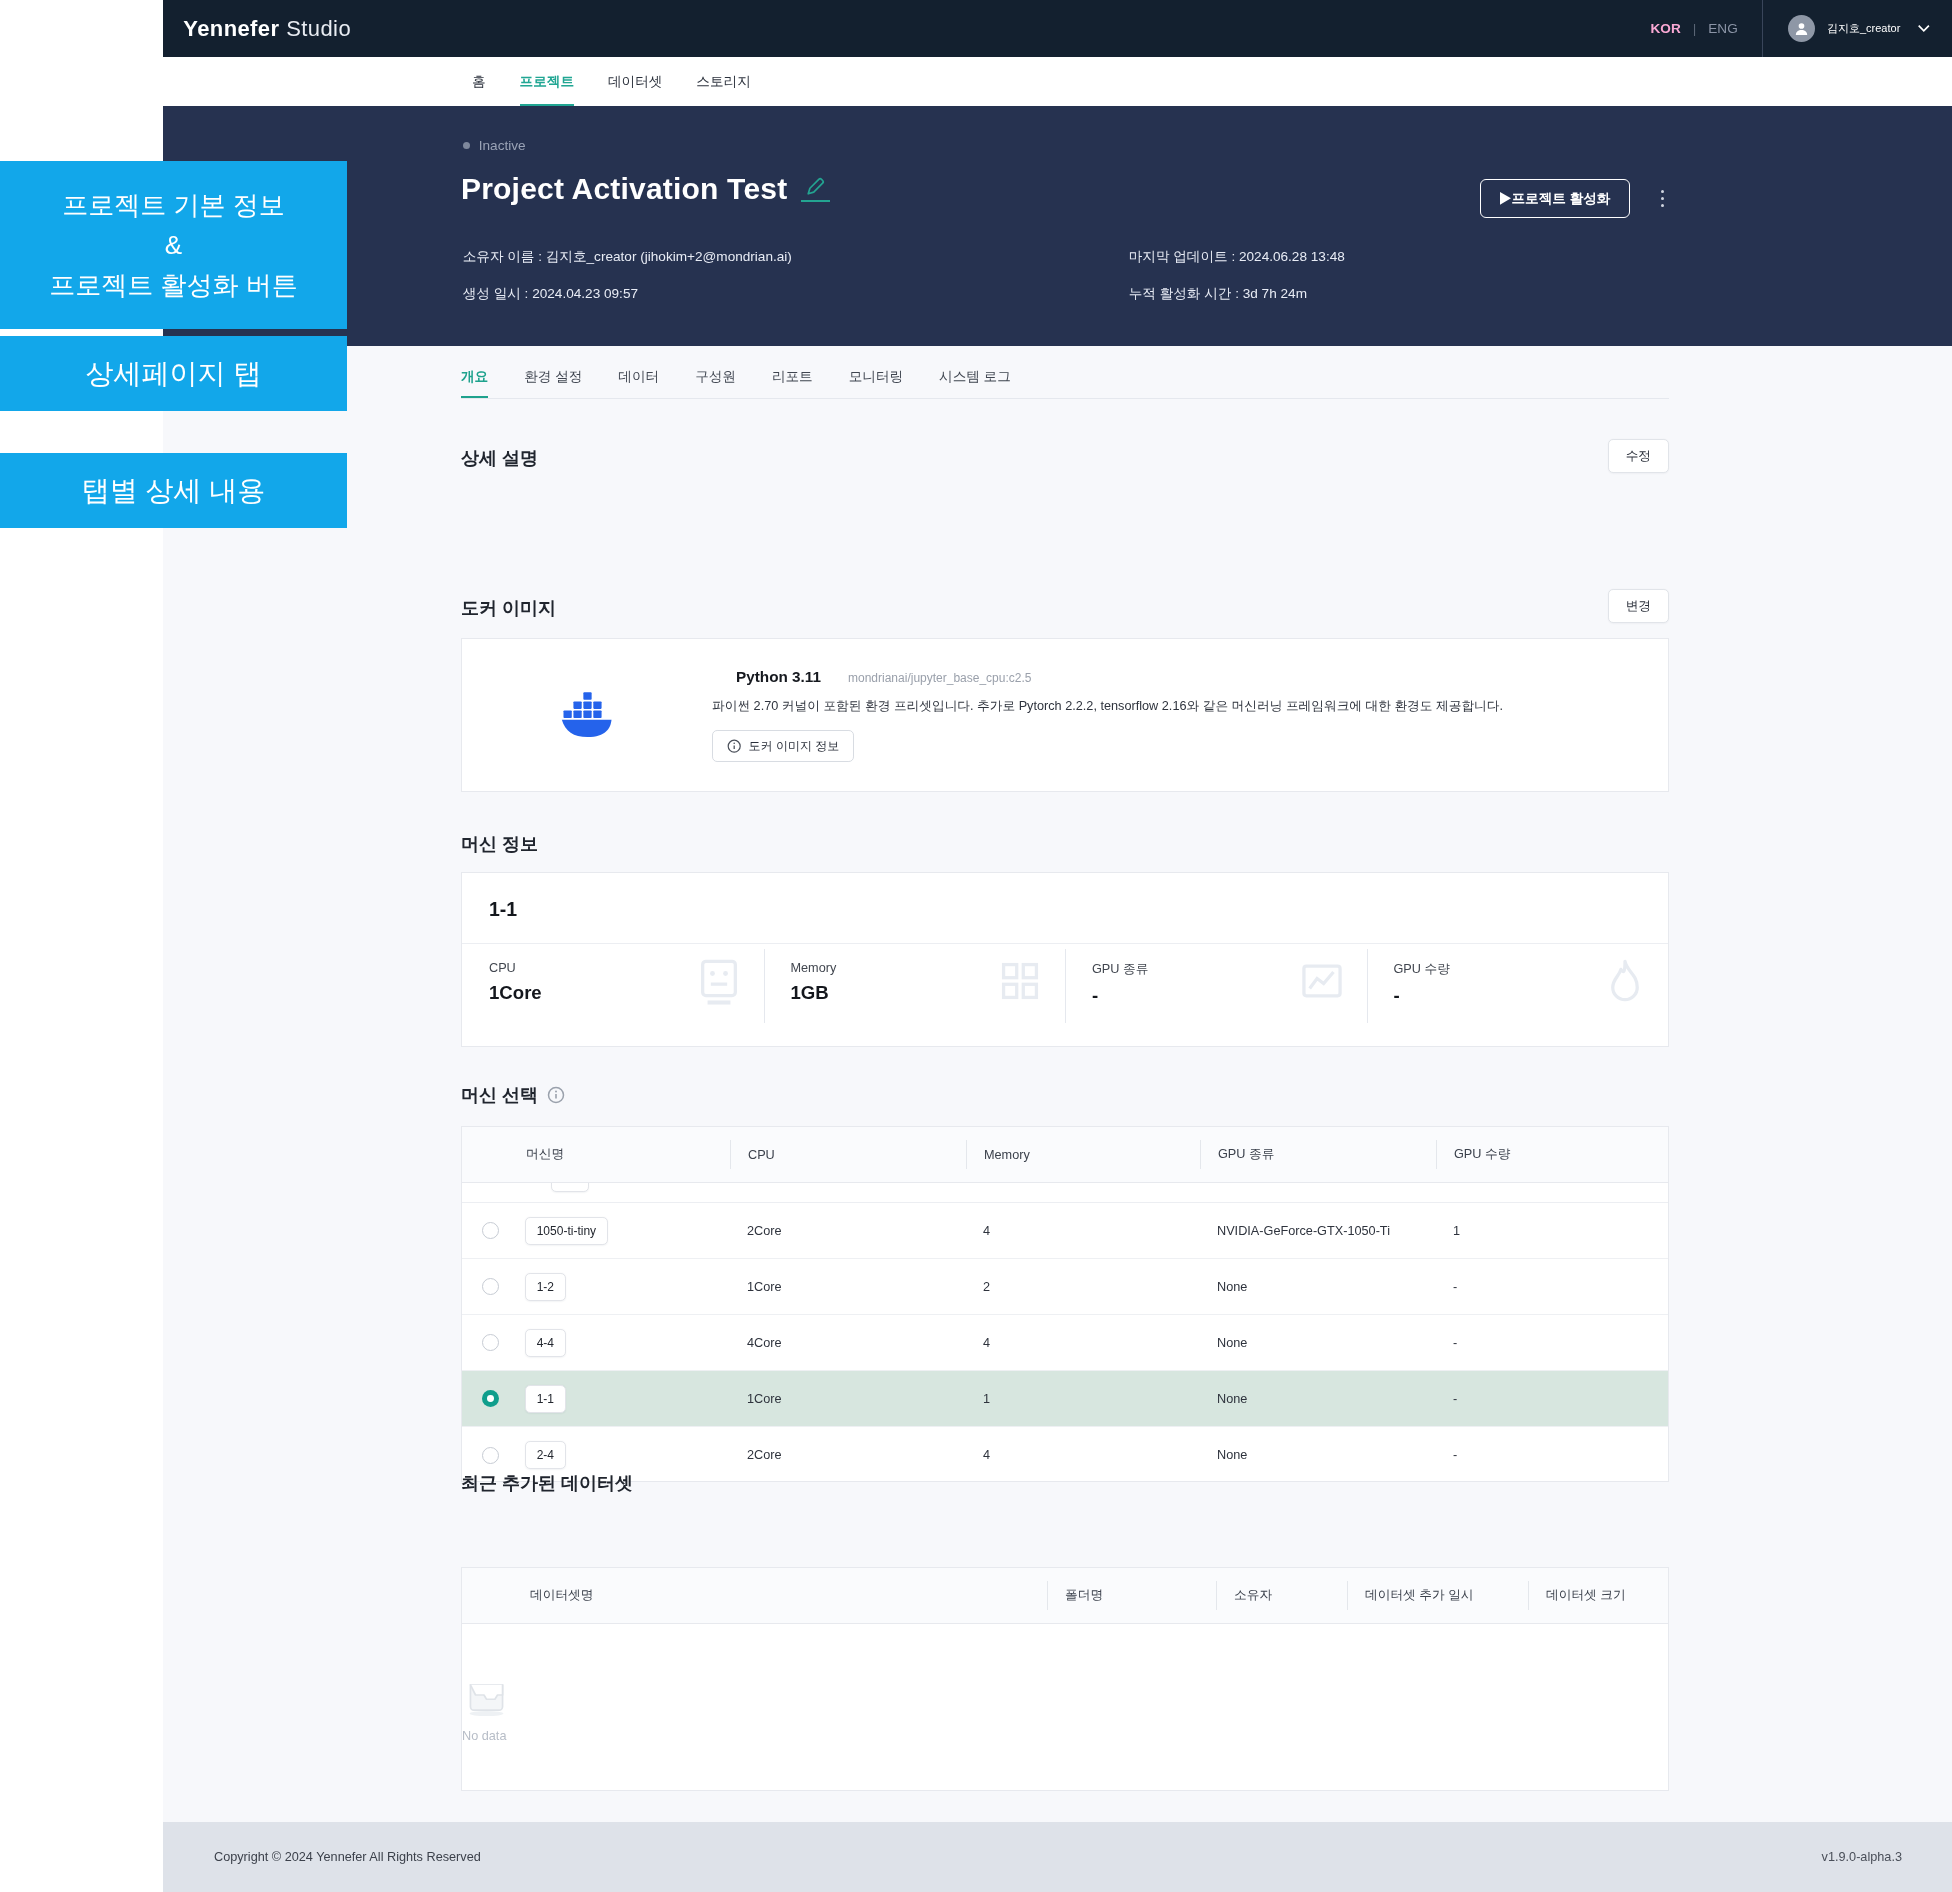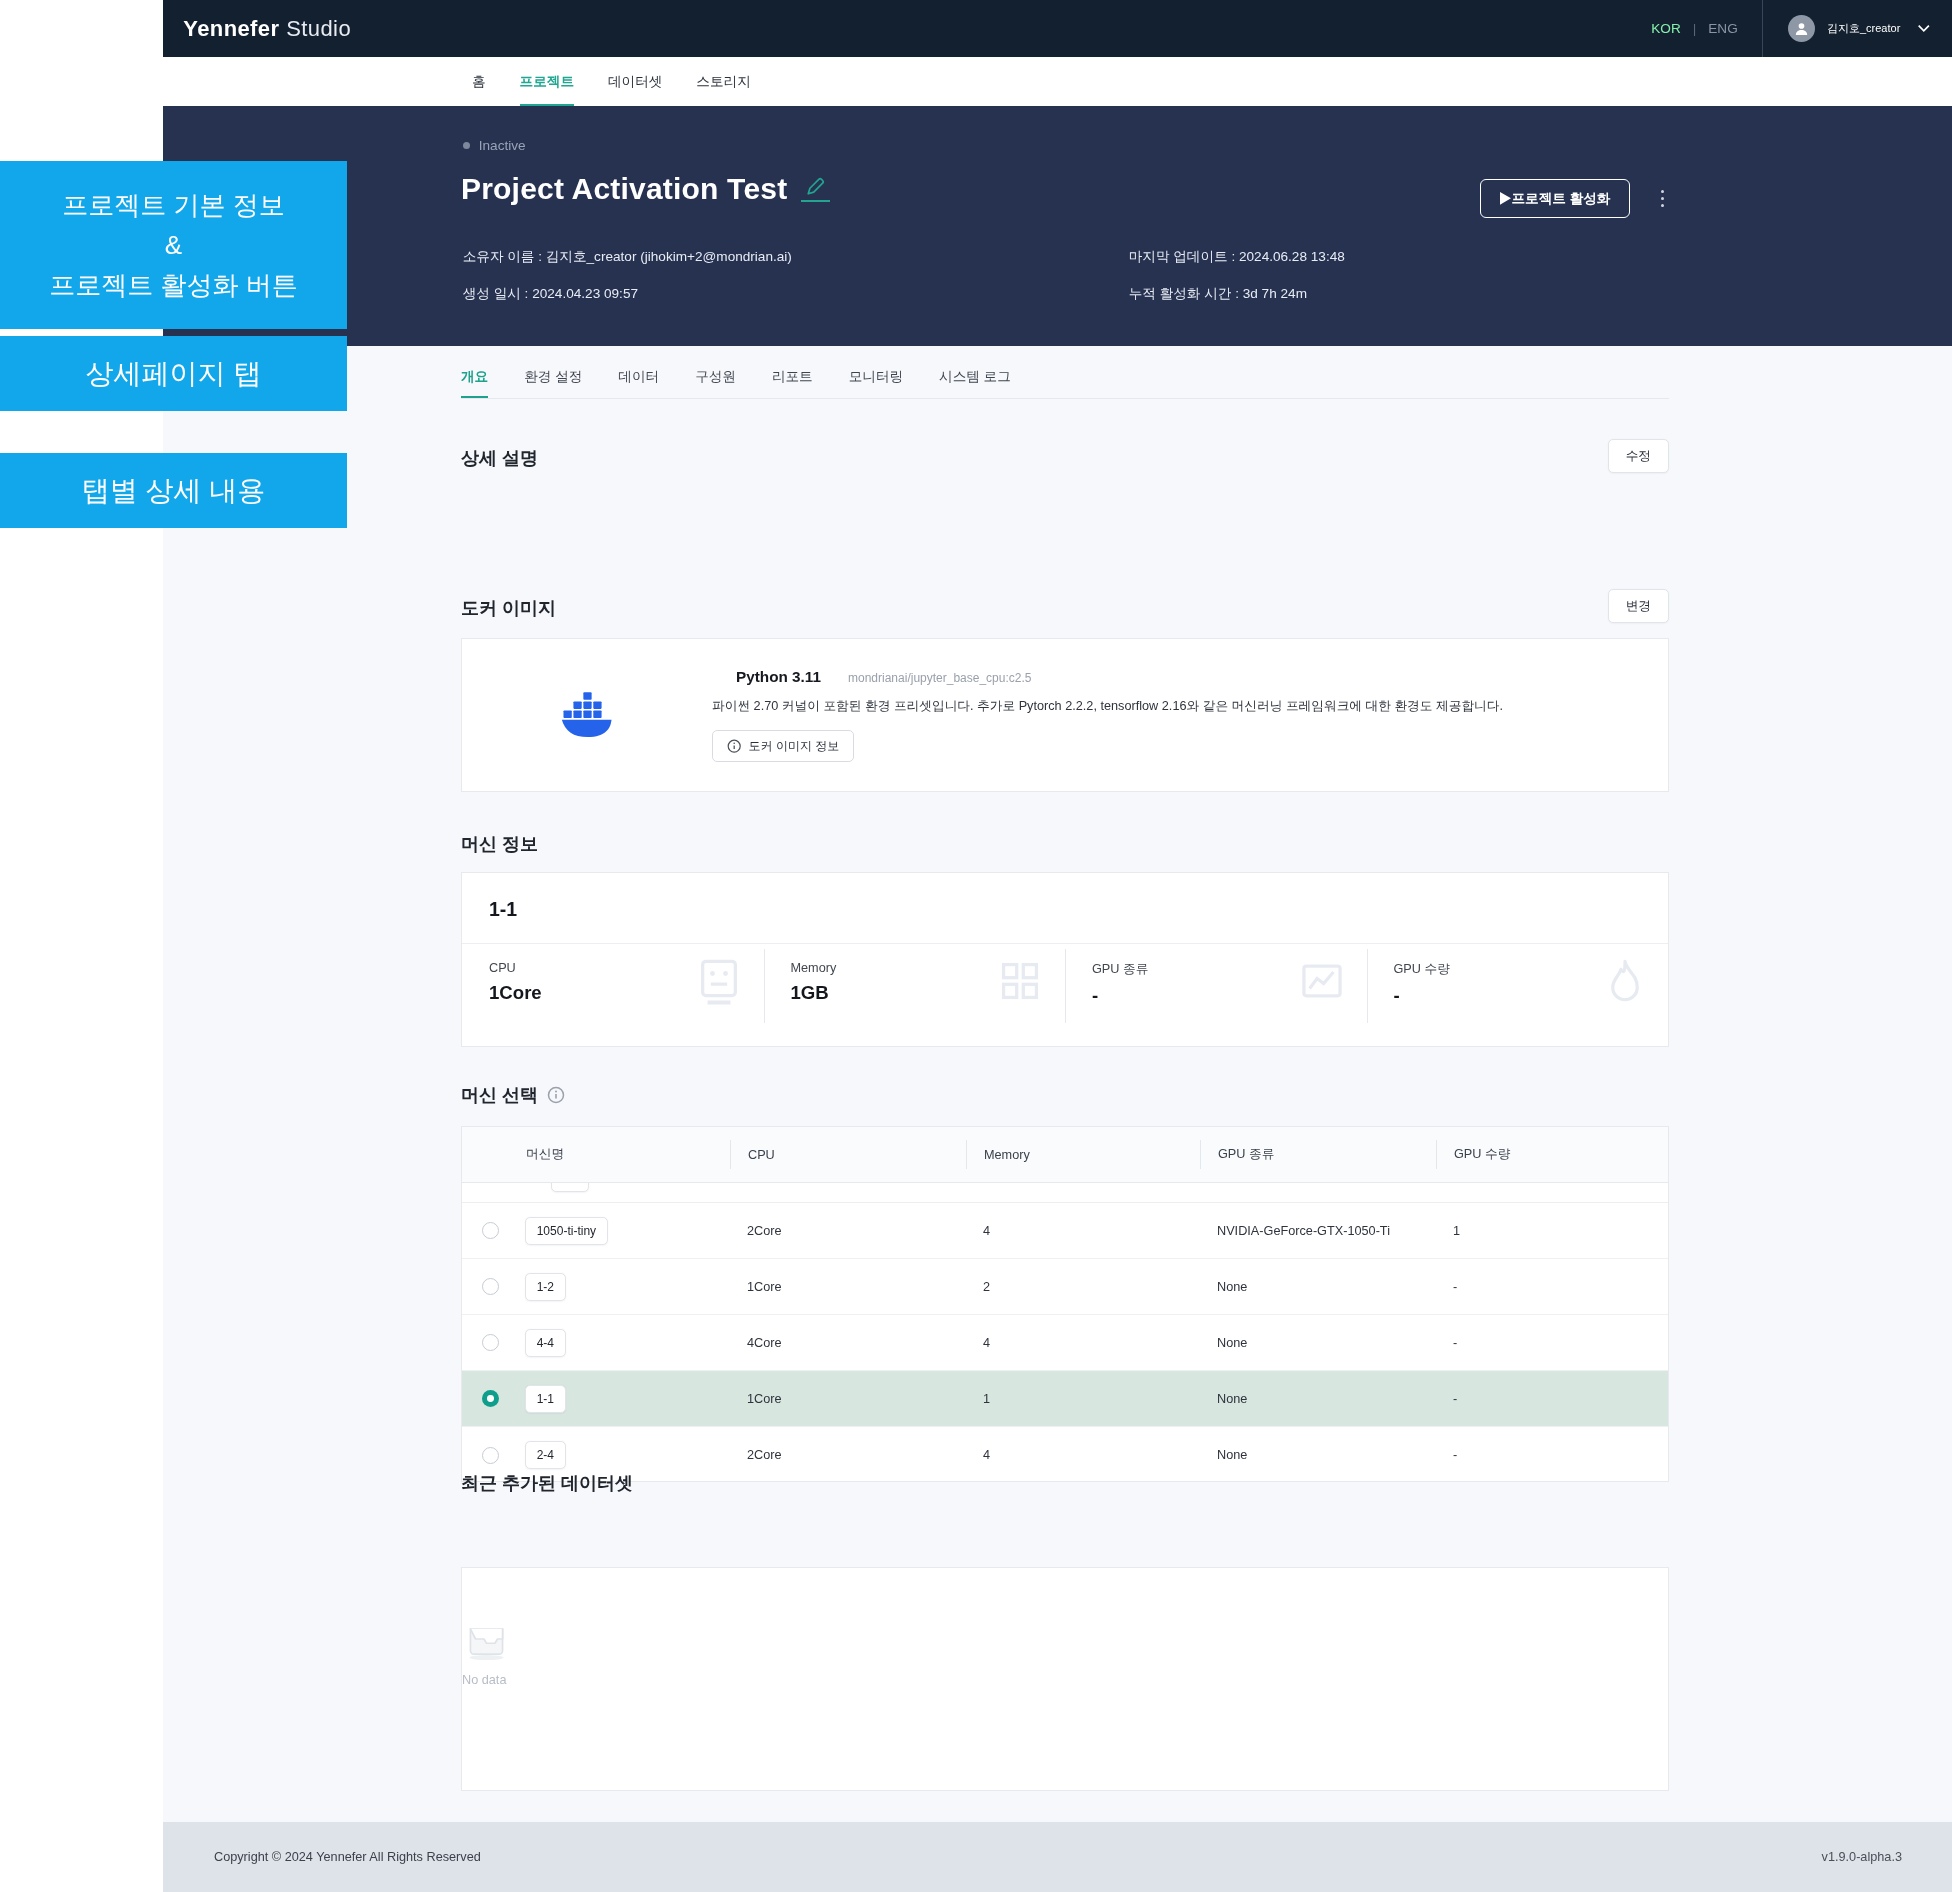--- a/index.html
+++ b/index.html
@@ -8,21 +8,21 @@
 
   .app { position:absolute; left:163px; top:0; width:1790px; height:1893px; }
 
   
   .topbar { position:absolute; left:0; top:0; width:100%; height:57px; background:#13202f; display:flex; align-items:center; }
   .logo { margin-left:20.3px; color:#ffffff; font-size:22px; letter-spacing:0.4px; }
   .logo .lg1 { font-weight:700; }
   .logo .lg2 { font-weight:300; margin-left:6.8px; color:#e8ecf2; }
   .topbar-right { margin-left:auto; display:flex; align-items:center; height:100%; }
   .lang { display:flex; align-items:center; gap:12px; font-size:13.6px; margin-right:24px; }
-  .lang .kor { color:#86efac; font-weight:400; }
+  .lang .kor { color:#f9a8d4; font-weight:700; }
   .lang .sep { color:#5a6575; }
   .lang .eng { color:#8b94a6; font-weight:500; }
   .top-rule { width:0.8px; height:57px; background:#39455a; }
   .user { display:flex; align-items:center; gap:12px; padding:0 22px 0 25.4px; }
   .avatar { width:27px; height:27px; border-radius:50%; background:#8e97a6; display:flex; align-items:center; justify-content:center; overflow:hidden; }
   .username { color:#ffffff; font-size:11px; }
   .chev { margin-left:5.1px; display:flex; }
 
   
   .mainnav { position:absolute; left:0; top:57px; width:100%; height:49px; background:#ffffff; display:flex; align-items:stretch; padding-left:309px; gap:34px; }
@@ -376,20 +376,27 @@
             </div>
           <div class="t-cell c1">2Core</div>
           <div class="t-cell c2">4</div>
           <div class="t-cell c3">None</div>
           <div class="t-cell c4">-</div>
         </div>
       </div>
 
       <h2 class="sec-heading h-ds">최근 추가된 데이터셋</h2>
       <div class="card ds-table">
+        <div class="t-head">
+          <div class="t-hcell d0">데이터셋명</div>
+          <div class="t-hcell d1">폴더명</div>
+          <div class="t-hcell d2">소유자</div>
+          <div class="t-hcell d3">데이터셋 추가 일시</div>
+          <div class="t-hcell d4">데이터셋 크기</div>
+        </div>
         <div class="ds-empty">
           <svg width="49" height="44" viewBox="0 0 58 52">
               <path d="M10 14 h38 v26 a4 4 0 0 1 -4 4 h-30 a4 4 0 0 1 -4 -4 z" fill="#f4f6f8" stroke="#dfe3e8" stroke-width="2"></path>
               <path d="M10 14 L16 26 h10 l3 5 h10 l3 -5 h6 L48 14" fill="#ffffff" stroke="#dfe3e8" stroke-width="2" stroke-linejoin="round"></path>
               <ellipse cx="29" cy="48" rx="20" ry="3" fill="#eef1f4"></ellipse>
             </svg>
           <span class="no-data">No data</span>
         </div>
       </div>
 

